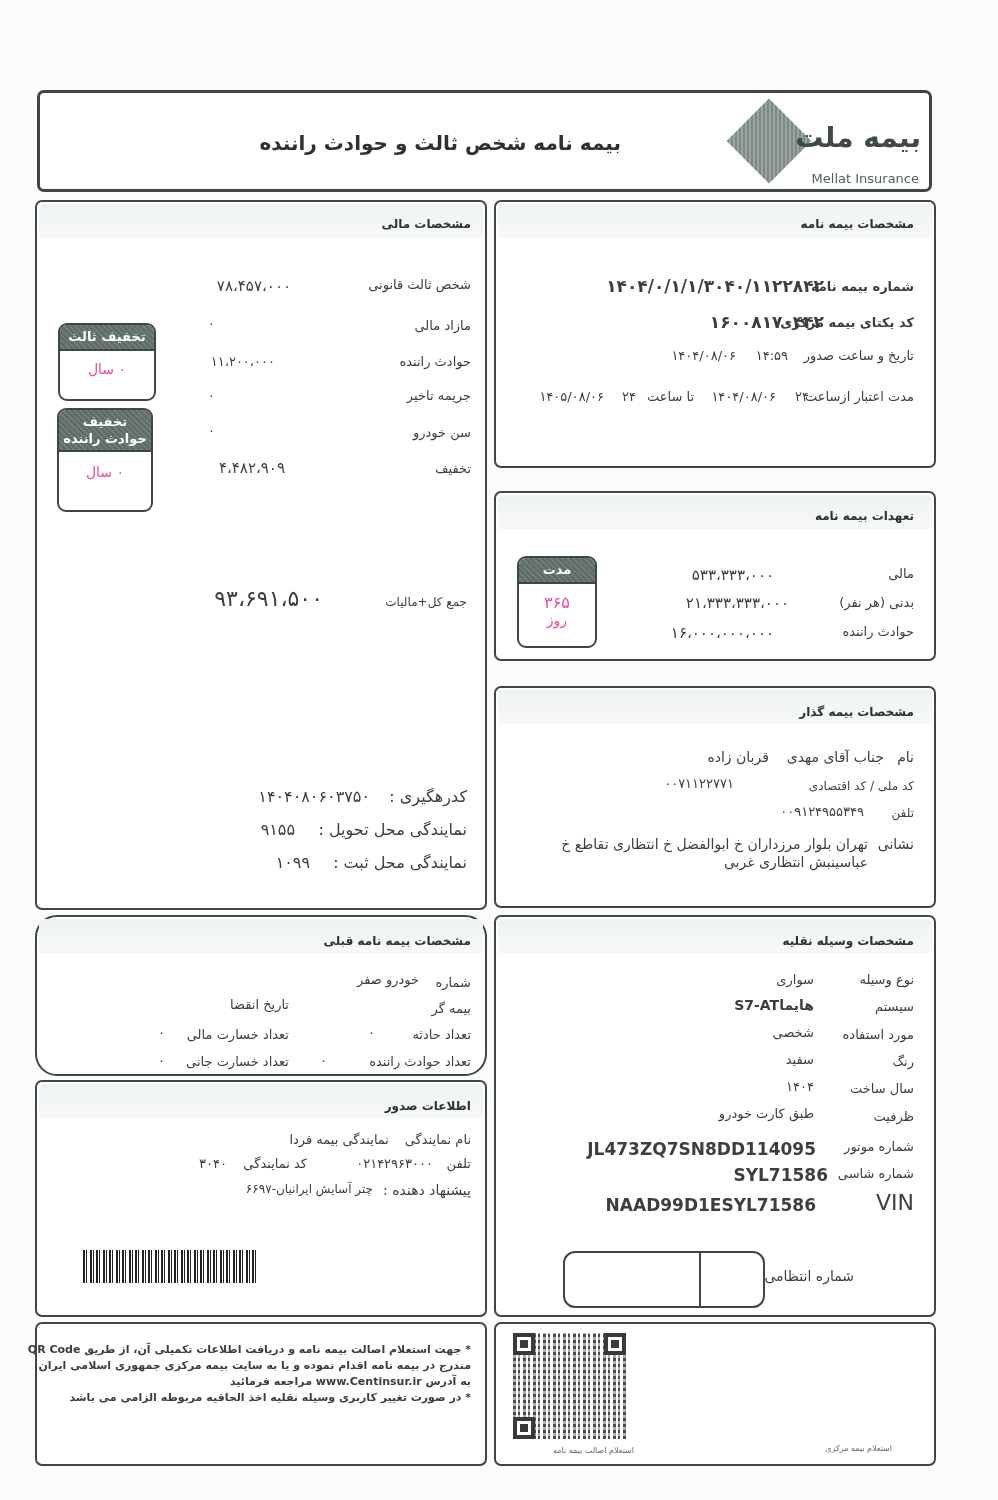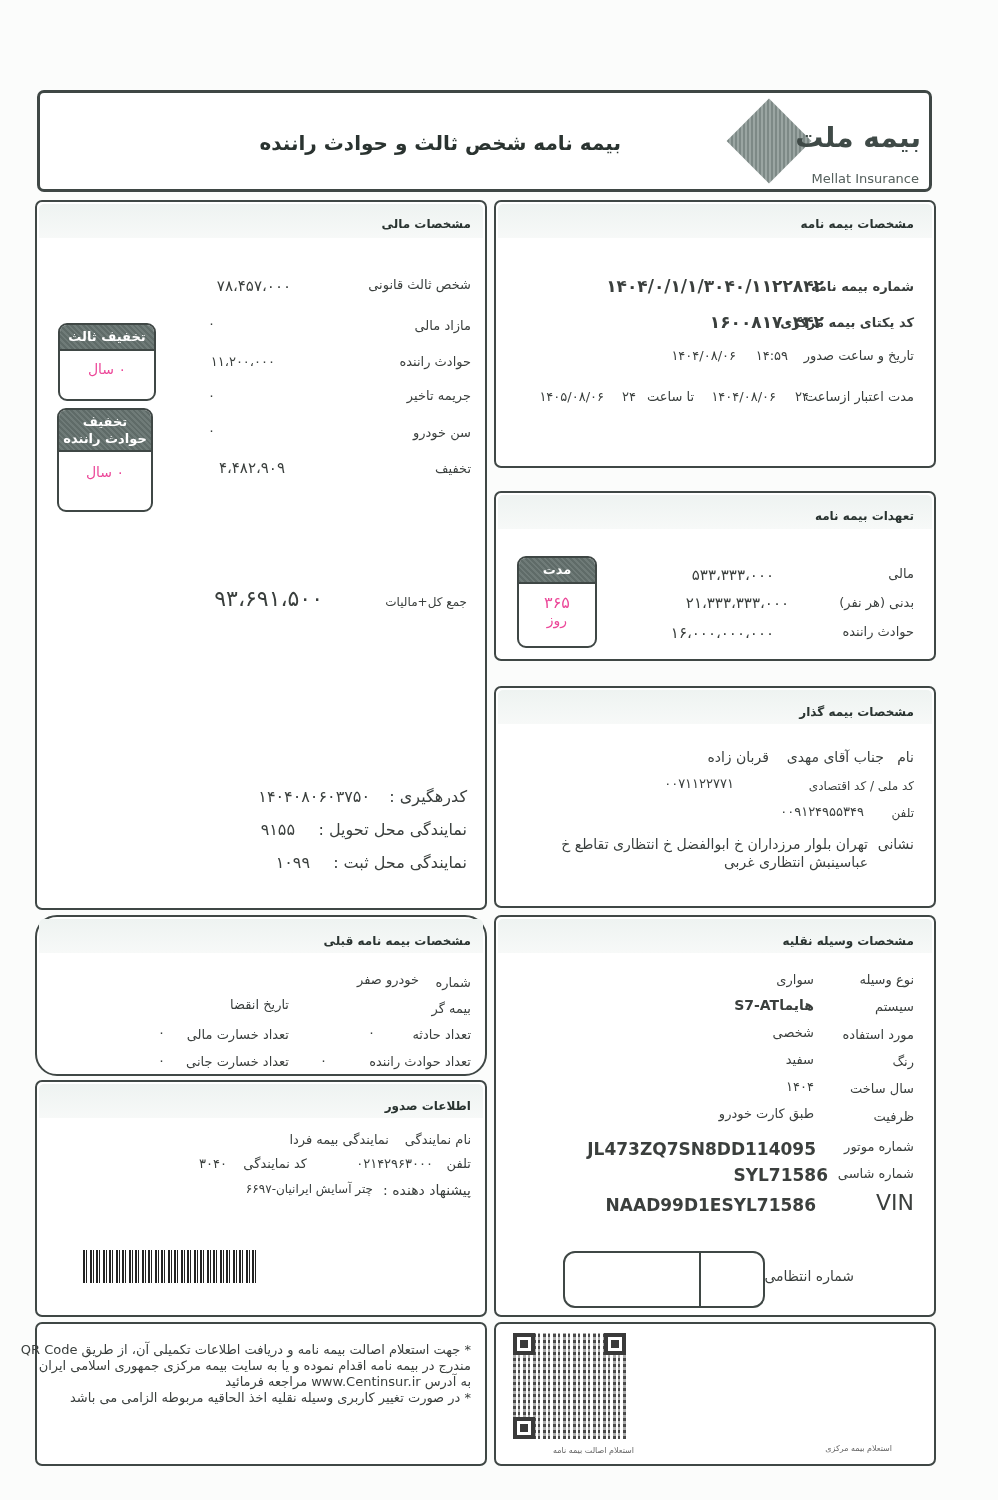--- a/index.html
+++ b/index.html
@@ -46,21 +46,21 @@
 
   .barcode { position: absolute; left: 83px; top: 1250px; width: 175px; height: 33px;
     background: repeating-linear-gradient(90deg,#222 0 2px,#fff 2px 3px,#222 3px 4px,#fff 4px 7px,#222 7px 9px,#fff 9px 10px,#222 10px 11px,#fff 11px 13px); }
 
   .qr { position: absolute; left: 513px; top: 1333px; width: 113px; height: 106px; background:
      repeating-linear-gradient(0deg, transparent 0 3px, rgba(255,255,255,.55) 3px 6px),
      repeating-linear-gradient(90deg,#4a4a4a 0 3px,#fff 3px 5px,#4a4a4a 5px 7px,#fff 7px 10px); }
   .qr-finder { position: absolute; width: 22px; height: 22px; border: 4px solid #3a3a3a; background: #fff; }
   .qr-finder::after { content: ""; position: absolute; left: 3px; top: 3px; width: 8px; height: 8px; background: #3a3a3a; }
 
-  .note { font-size: 13px; color: #3a3f3d; line-height: 15px; }
+  .note { font-size: 11px; color: #3a3f3d; line-height: 15px; font-weight: bold; }
   .tiny { font-size: 8px; color: #666; }
 
   .plate { position: absolute; left: 563px; top: 1251px; width: 202px; height: 57px; border: 2px solid #3f4745; border-radius: 12px; background:#fff; }
   .plate-div { position: absolute; left: 134px; top: 0; width: 2px; height: 100%; background: #3f4745; }
 </style>
 </head>
 <body>
 
 <div class="panel" id="header">
   <div class="abs title" style="right:308px; top:38px;">بیمه نامه شخص ثالث و حوادث راننده</div>

